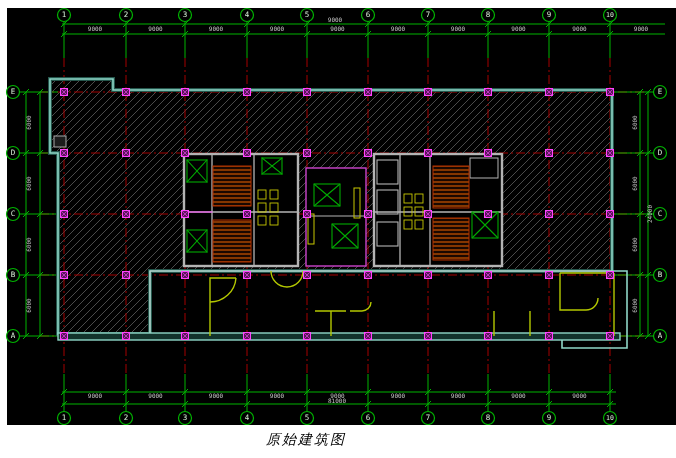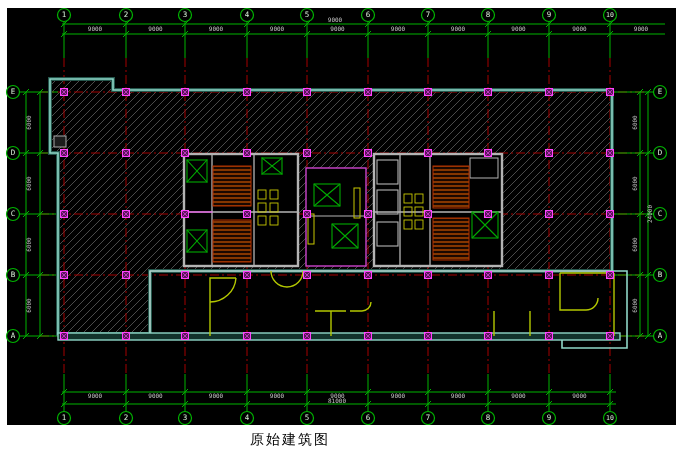--- a/index.html
+++ b/index.html
@@ -1,20 +1,20 @@
 <!DOCTYPE html>
 <html><head>
 <meta charset="utf-8">
 <style>
   html,body{margin:0;padding:0;background:#e8e8e8;}
   .canvas{position:relative;width:676px;height:458px;background:#fff;overflow:hidden;
           font-family:"Liberation Sans",sans-serif;}
   .drawing-svg{position:absolute;left:0;top:0;}
-  .caption{position:absolute;left:225px;top:431px;width:130px;text-align:center;
-           font-size:14px;color:#000;letter-spacing:2px;font-family:"Liberation Sans",sans-serif;}
+  .caption{position:absolute;left:241px;top:431px;width:130px;text-align:center;
+           font-size:14px;color:#000;letter-spacing:2px;font-family:"Liberation Sans",sans-serif;font-style:italic;}
   svg text{font-family:"DejaVu Sans Mono",monospace;}
 </style>
 </head>
 <body>
 
 <div class="canvas">
 
   <svg class="drawing-svg" width="676" height="425" viewBox="0 0 676 425">
     <defs>
       <pattern id="hatch" width="8" height="8" patternUnits="userSpaceOnUse">

